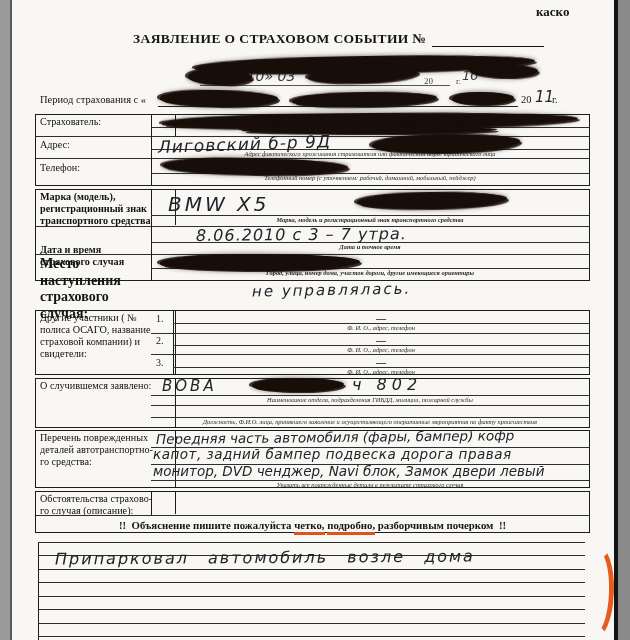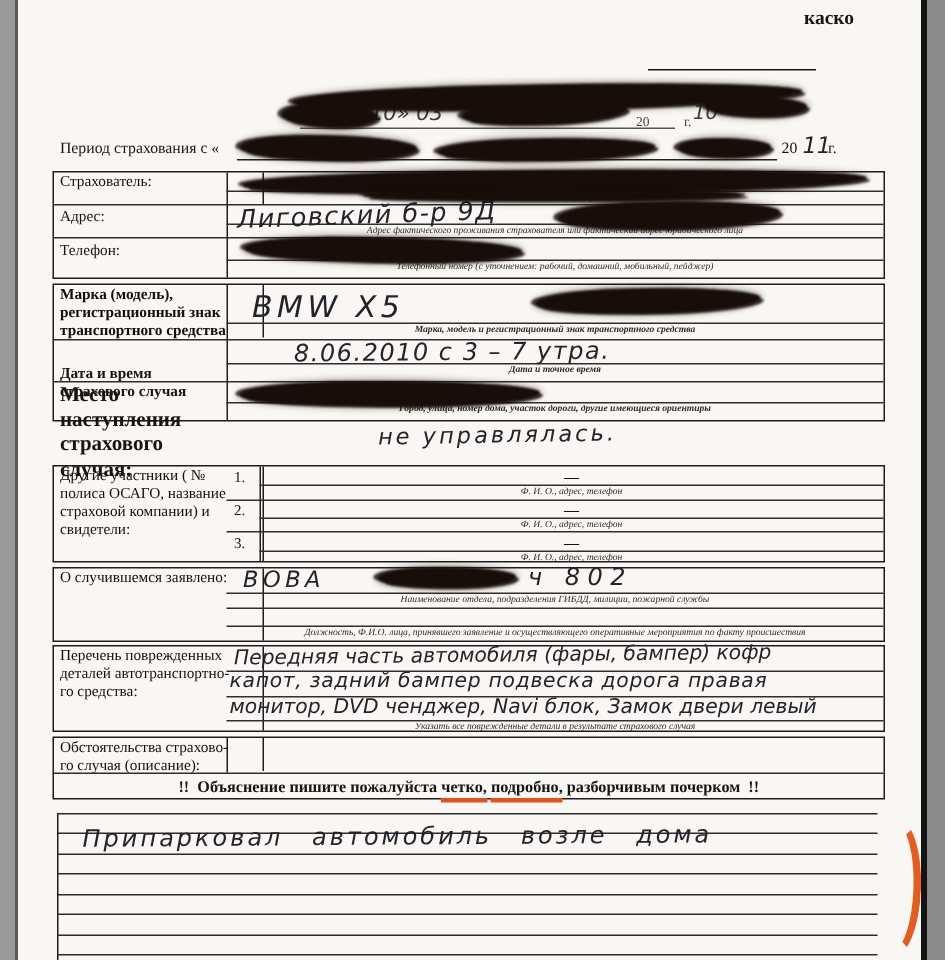--- a/index.html
+++ b/index.html
@@ -27,20 +27,21 @@
            border-right-color:#e65c1e;border-radius:50%;transform:rotate(2deg);}
 </style>
 </head>
 <body>
 
 <div id="screen">
   <div class="paper"></div>
   <div class="scan-left"></div>
 
   <div class="prn" style="left:536px;top:4px;font-weight:bold;font-size:13px;">каско</div>
+  <div class="prn" style="left:133px;top:31px;font-weight:bold;font-size:13.5px;letter-spacing:.4px;">ЗАЯВЛЕНИЕ О СТРАХОВОМ СОБЫТИИ №</div>
   <div class="prn" style="left:432px;top:46px;width:112px;border-bottom:1.6px solid #141414;height:0;"></div>
 
   <div class="prn" style="left:200px;top:85px;width:250px;border-bottom:1px solid #555;height:0;"></div>
   <div class="hw" style="left:238px;top:68px;font-size:14px;color:#3a3a3f;">«10»  03</div>
   <div class="prn" style="left:424px;top:76px;font-size:9px;color:#444;">20</div>
   <div class="hw" style="left:436px;top:68px;font-size:13px;color:#3a3a3f;margin-left:26px;">10</div>
   <div class="prn" style="left:456px;top:76px;font-size:9px;color:#444;">г.</div>
 
   <div class="prn" style="left:40px;top:94px;font-size:10.5px;">Период страхования с «</div>
   <div class="prn" style="left:158px;top:106px;width:360px;border-bottom:1.3px solid #222;height:0;"></div>

